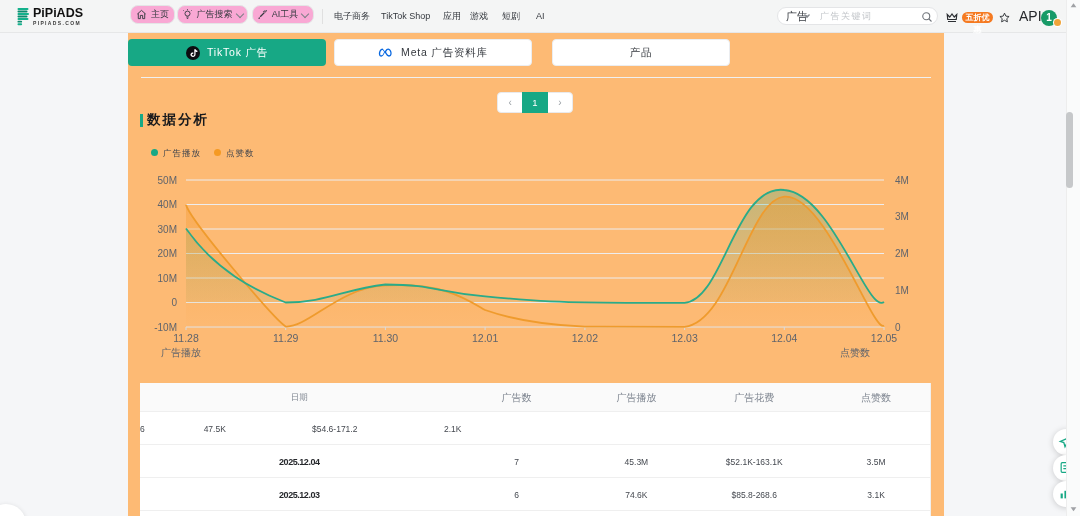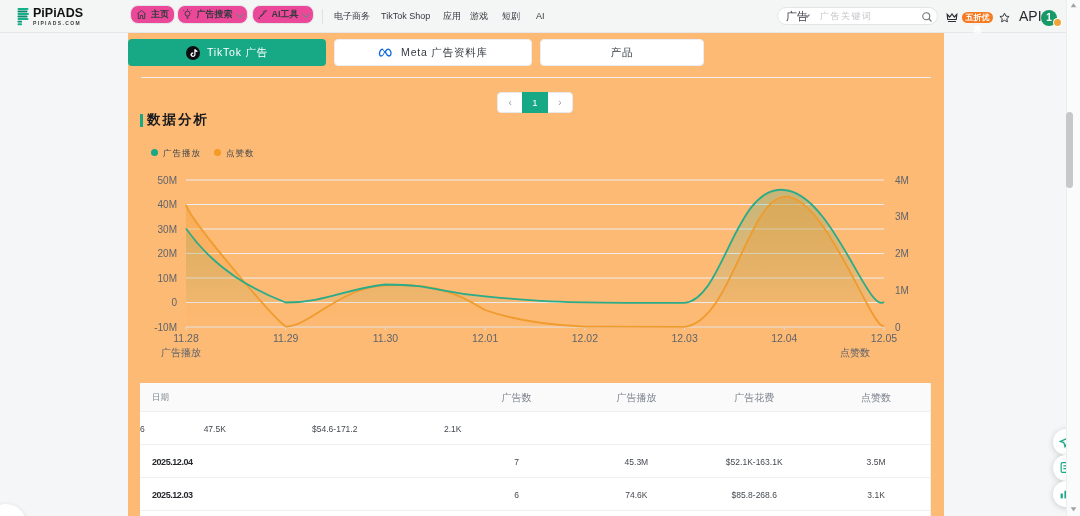--- a/index.html
+++ b/index.html
@@ -2,21 +2,21 @@
 <html><head>
 <meta charset="utf-8">
 <style>
 * { margin:0; padding:0; box-sizing:border-box; }
 html,body { width:1080px; height:516px; overflow:hidden; }
 body { font-family:"Liberation Sans", sans-serif; background:#f5f6f8; position:relative; }
 .abs { position:absolute; }
 
 
 #header { position:absolute; left:0; top:0; width:1080px; height:33px; background:#f4f5f5; border-bottom:1px solid #e6e7e8;padding-left:42px; }
-.navbtn { position:absolute; top:5px; height:19px; border:1px solid #e4e5e6; background:#ec4899; border-radius:8px; display:flex; align-items:center; justify-content:center; font-size:9px; color:#35393f; gap:4px; white-space:nowrap;font-weight:bold; }
+.navbtn { position:absolute; top:5px; height:19px; border:1px solid #e4e5e6; background:#f9a8d4; border-radius:8px; display:flex; align-items:center; justify-content:center; font-size:9px; color:#35393f; gap:4px; white-space:nowrap; }
 .navlink { position:absolute; top:0; height:33px; line-height:33px; font-size:9px; color:#35393f; text-align:center; white-space:nowrap; }
 .caret { width:7px; height:7px; display:inline-block; position:relative; top:-2px; }
 .caret:after { content:""; position:absolute; left:0; top:2px; width:5px; height:5px; border-right:1.3px solid #7b7f85; border-bottom:1.3px solid #7b7f85; transform:rotate(45deg); }
 
 
 #card { position:absolute; left:128px; top:33px; width:816px; height:483px; background:#fdba74; }
 .tab { position:absolute; top:6px; height:27px; border-radius:4px; display:flex; align-items:center; justify-content:center; font-size:10.5px; letter-spacing:0.8px; color:#35393f; background:#fff; white-space:nowrap; border:1px solid #ebedf0; gap:7px; }
 .tab.active { background:#17a885; border:none; color:#fff; font-weight:400; }
 
 
@@ -25,21 +25,21 @@
 
 .lgd { position:absolute; top:115px; font-size:8.5px; letter-spacing:1px; color:#42464d; white-space:nowrap; }
 .dot { display:inline-block; width:7px; height:7px; border-radius:50%; margin-right:5px; position:relative; top:0px; }
 
 
 #tbl { position:absolute; left:12px; top:350px; width:791px; border-right:1px solid #f0f0f0; font-size:9px; color:#3c4046; }
 #tbl .hrow { height:28px; background:#fafafa; color:#7e8590; display:flex; align-items:center; padding-top:2px; }
 #tbl .hrow .cn { font-size:10px; color:#7e8590; }
 #tbl .hrow .c0 { font-size:8.5px; }
 #tbl .row { height:33px; display:flex; align-items:center; border-top:1px solid #efefef; background:#fff; padding-top:2px; }
-#tbl .c0 { width:307px; padding-left:12px; }
+#tbl .c0 { width:307px; padding-left:12px;text-align:center; }
 #tbl .cn { text-align:center; font-size:8.5px; color:#44484f; }
 #tbl .cn:nth-child(2) { width:140px; }
 #tbl .cn:nth-child(3) { width:100px; }
 #tbl .cn:nth-child(4) { width:136px; }
 #tbl .cn:nth-child(5) { width:108px; }
 #tbl .row .c0 { font-weight:bold; color:#26282c; font-size:9px; letter-spacing:-0.45px; }
 
 
 #sbar { position:absolute; right:0; top:0; width:14px; height:516px; background:#fafbfb; border-left:1px solid #ededed; z-index:50; }
 #sthumb { position:absolute; left:1066px; top:112px; width:7px; height:76px; background:#c6c8ca; border-radius:4px; z-index:51; }
@@ -127,21 +127,21 @@
         <path d="M9.6 3.2 c0.3 0.9 0.9 1.4 1.8 1.55 v1.25 c-0.75 0-1.4-0.25-1.85-0.6 v2.8 c0 3.1-3.4 3.3-4.55 1.75 c-1.3-1.55 0-3.85 2.3-3.5 v1.3 c-1.2-0.2-1.75 0.85-1.3 1.55 c0.55 0.9 2.3 0.55 2.3-0.9 V3.2 Z" fill="#fff"></path>
       </svg>
     <span>TikTok 广告</span>
   </div>
   <div class="tab" style="left:206px;width:198px">
     <svg width="16" height="11" viewBox="0 0 36 24">
         <path d="M10.2 3 C7 3 4.6 5.5 3.2 8.7 C1.9 11.6 1.5 15 2.4 17.6 C3.2 20 4.9 21.3 7 21.3 C9.4 21.3 11.2 19.5 13 16.4 C13.8 15 15.3 12 15.3 12 C15.3 12 16.5 14.3 17.7 16.2 C19.7 19.5 21.7 21.3 24.4 21.3 C27.1 21.3 28.9 19.9 29.9 17.8 C31.1 15.3 30.9 11.6 29.6 8.6 C28.1 5.2 25.7 3 22.8 3 C20.1 3 18.2 5 16.5 7.7 C15.6 9.1 15.3 9.8 15.3 9.8 C15.3 9.8 14.2 7.9 13.2 6.5 C11.6 4.2 10.2 3 10.2 3 Z M10.4 6.3 C11.2 6.8 12.1 8 13.5 10.3 L13.8 10.8 C13.8 10.8 12.5 13.6 11.6 15.1 C10.3 17.4 9 18.4 7.3 18.4 C6.1 18.4 5.4 17.5 5.1 16.3 C4.6 14.4 5 11.7 6 9.5 C7 7.4 8.4 6.2 10.4 6.3 Z M22.7 6 C24.5 6 26 7.7 26.9 9.8 C27.9 12.1 28.2 14.9 27.4 16.7 C26.9 17.8 26.1 18.4 24.7 18.4 C23.1 18.4 21.8 17 20.2 14.5 C19.5 13.3 18.2 10.9 18.2 10.9 C18.2 10.9 19 9.3 19.9 8.1 C20.9 6.8 21.7 6 22.7 6 Z" fill="#0767e0"></path>
       </svg>
     <span>Meta 广告资料库</span>
   </div>
-  <div class="tab" style="left:412px;width:164px">
+  <div class="tab" style="left:424px;width:178px">
       <span>产品</span>
     </div>
 
   <div class="abs" style="left:13px;top:44px;width:790px;height:1px;background:#f0f0f0"></div>
 
   <div class="abs" style="left:369px;top:59px;width:76px;height:21px;border:1px solid #e9eaec;background:#fff;border-radius:4px;display:flex">
     <div style="width:25px;display:flex;align-items:center;justify-content:center;color:#9aa0a6;font-size:10px">‹</div>
     <div style="width:26px;display:flex;align-items:center;justify-content:center;background:#17a885;color:#fff;font-size:9.5px;margin:-1px 0">1</div>
     <div style="width:25px;display:flex;align-items:center;justify-content:center;color:#9aa0a6;font-size:10px">›</div>
   </div>

